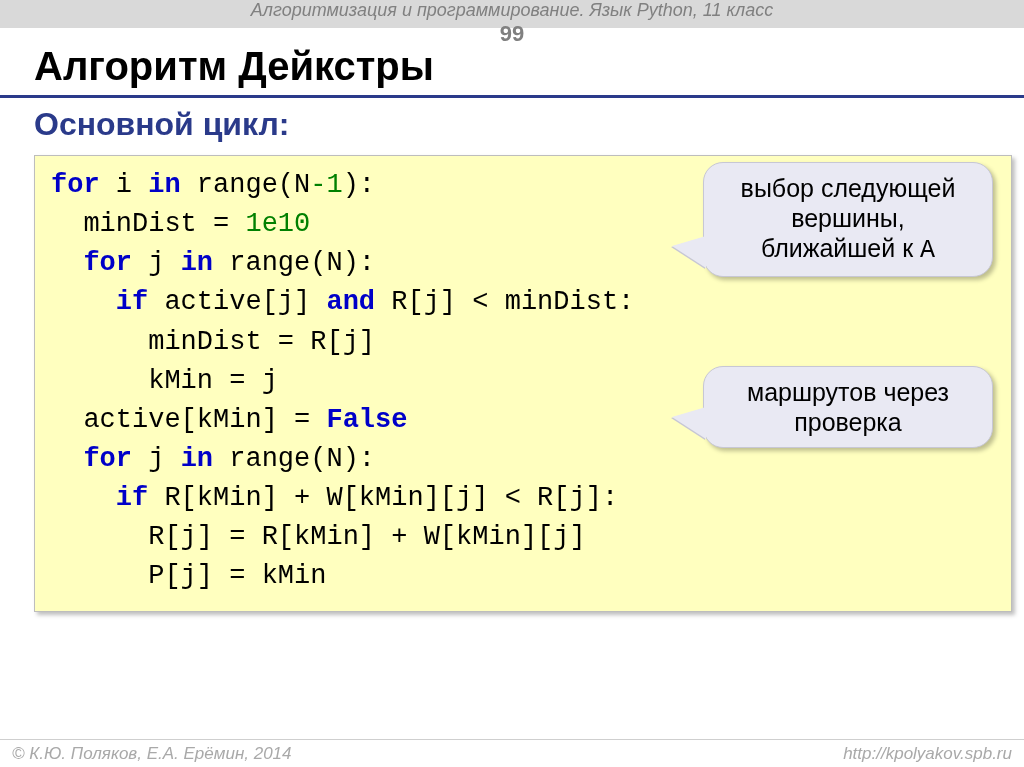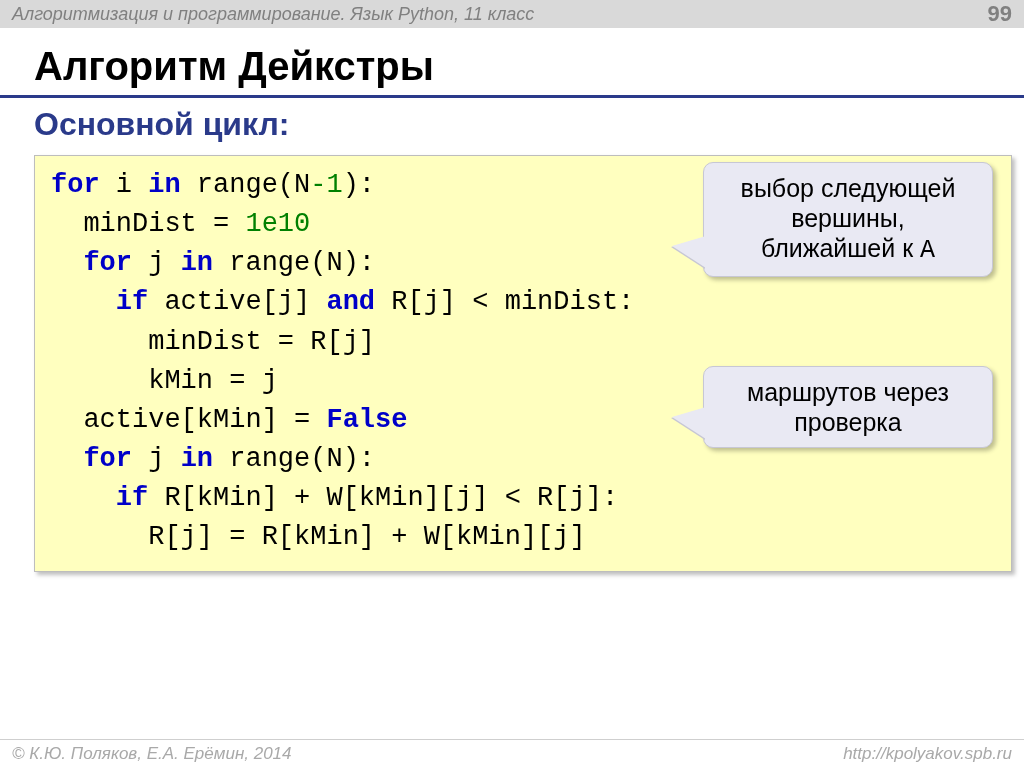--- a/index.html
+++ b/index.html
@@ -14,20 +14,21 @@
   .topbar {
     background: #d9d9d9;
     height: 28px;
     display: flex;
     align-items: center;
     justify-content: space-between;
     padding: 0 12px;
     color: #808080;
     font-style: italic;
     font-size: 18px;
+    flex-direction: column;
   }
   .topbar .pagenum {
     font-style: normal;
     font-weight: bold;
     font-size: 22px;
     color: #808080;
   }
   .title {
     font-weight: bold;
     font-size: 40px;
@@ -57,21 +58,21 @@
     line-height: 1.45;
     color: #000;
   }
   .kw { color: #0000c8; font-weight: bold; }
   .num { color: #008000; }
   .boolv { color: #0000c8; font-weight: bold; }
   .callout {
     position: absolute;
     background: #e9e9f3;
     border: 1px solid #c7c7d4;
-    border-radius: 10px;
+    border-radius: 20px;
     box-shadow: 3px 3px 4px rgba(0,0,0,0.25);
     padding: 10px 18px;
     font-family: Arial, Helvetica, sans-serif;
     font-size: 25px;
     color: #000;
     text-align: center;
     line-height: 1.2;
   }
   .callout .tail {
     position: absolute;
@@ -125,20 +126,21 @@
 <pre><span class="kw">for</span><span> i </span><span class="kw">in</span><span> range(N</span><span class="num">-1</span><span>):</span></pre>
 <pre><span>  minDist = </span><span class="num">1e10</span></pre>
 <pre><span class="kw">  for</span><span> j </span><span class="kw">in</span><span> range(N):</span></pre>
 <pre><span class="kw">    if</span><span> active[j] </span><span class="kw">and</span><span> R[j] &lt; minDist:</span></pre>
 <pre><span>      minDist = R[j]</span></pre>
 <pre><span>      kMin = j</span></pre>
 <pre><span>  active[kMin] = </span><span class="boolv">False</span></pre>
 <pre><span class="kw">  for</span><span> j </span><span class="kw">in</span><span> range(N):</span></pre>
 <pre><span class="kw">    if</span><span> R[kMin] + W[kMin][j] &lt; R[j]:</span></pre>
 <pre><span>      R[j] = R[kMin] + W[kMin][j]</span></pre>
+<pre><span>      P[j] = kMin</span></pre>
 
   <div class="callout callout1">
     <div class="tail"></div>
     <div>выбор следующей</div>
     <div>вершины,</div>
     <div><span>ближайшей к </span><span class="mono">A</span></div>
   </div>
 
   <div class="callout callout2">
     <div class="tail"></div>

